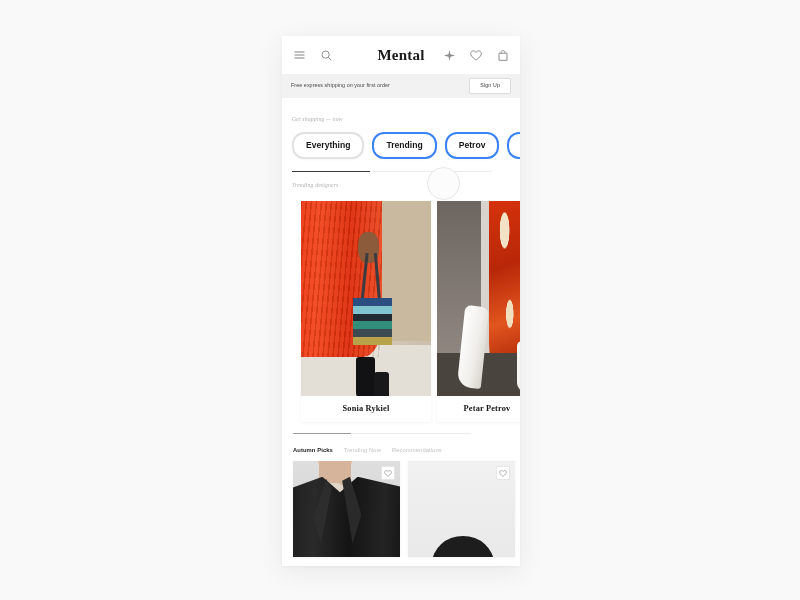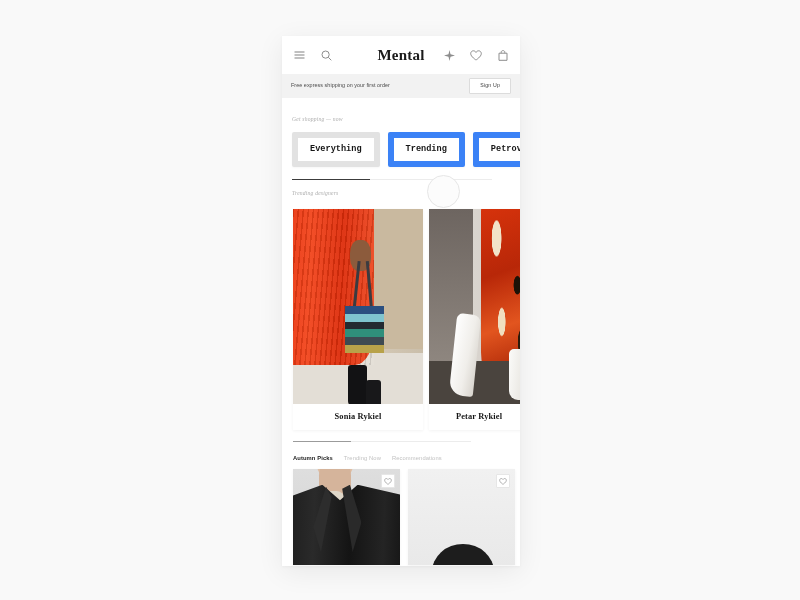--- a/index.html
+++ b/index.html
@@ -92,24 +92,24 @@
   .cat-wrap { padding:18px 0 0 10px; }
   .chips {
     display:flex;
     gap:8px;
     margin-top:10px;
     padding-bottom:1px;
   }
   .chip {
     flex:0 0 auto;
     background:#fff;
-    border:6px solid #3b82f6;
-    border-radius:2px;
+    border:2px solid #3b82f6;
+    border-radius:12px;
     padding:7px 12px;
-    font-family:Liberation Mono, monospace;
+    font-family:Liberation Sans, sans-serif;
     font-weight:700;
     font-size:8.6px;
     color:#161616;
     white-space:nowrap;
     box-shadow:0 1px 2px rgba(0,0,0,0.035);
     line-height:1;
   }
   .chip.is-active { border-color:#e2e2e2; }
 
   
@@ -137,20 +137,21 @@
     background:#fcfcfc;
   }
   .eyebrow-2 { position:absolute; left:0; top:11px; }
 
   
   .designers {
     display:flex;
     gap:6px;
     padding-left:11px;
     margin-top:6px;
+    margin-left:8px;
   }
   .d-card {
     flex:0 0 auto;
     background:#fff;
     box-shadow:0 1px 3px rgba(0,0,0,0.05);
   }
   .d-card.card-1 { width:130px; }
   .d-card.card-2 { width:100px; }
   .d-photo {
     height:195px;
@@ -399,21 +400,21 @@
 
         <div class="d-card card-2">
           <div class="d-photo">
             <div class="ph2-bg"></div>
             <div class="ph2-dark"></div>
             <div class="ph2-print"></div>
             <div class="ph2-floor"></div>
             <div class="ph2-boot"></div>
             <div class="ph2-boot2"></div>
           </div>
-          <div class="d-name">Petar Rykiel</div>
+          <div class="d-name">Petar Petrov</div>
         </div>
 
       </div>
 
       <div class="rule-row-2">
         <div class="rule-track"></div>
         <div class="rule"></div>
       </div>
 
       <div class="tabs">

